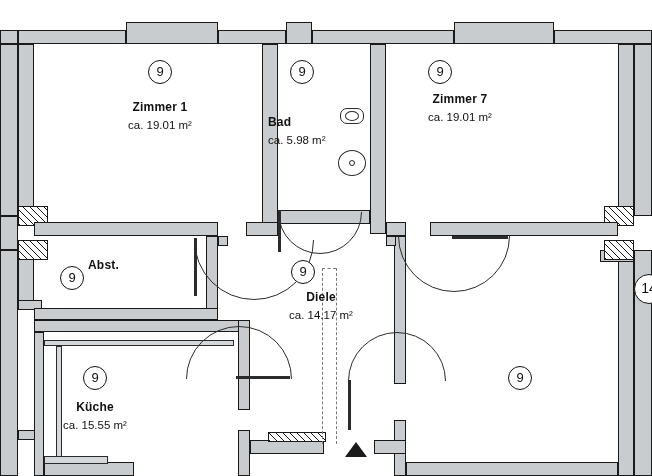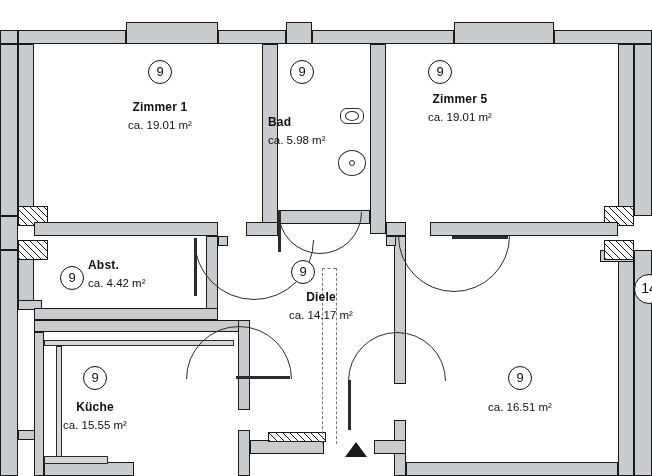--- a/index.html
+++ b/index.html
@@ -222,42 +222,40 @@
   </div>
 
   <div class="badge" style="left:290px; top:60px;">9</div>
   <div class="room-label" style="left:268px; top:113px; width:70px; text-align:left;">
     <div class="room-name">Bad</div>
     <div class="room-area">ca. 5.98 m²</div>
   </div>
 
   <div class="badge" style="left:428px; top:60px;">9</div>
   <div class="room-label" style="left:390px; top:90px; width:140px;">
-    <div class="room-name">Zimmer 5</div>
+    <div class="room-name">Zimmer 7</div>
     <div class="room-area">ca. 19.01 m²</div>
   </div>
 
   <div class="badge" style="left:60px; top:266px;">9</div>
   <div class="room-label" style="left:88px; top:256px; width:96px; text-align:left;">
     <div class="room-name">Abst.</div>
-    <div class="room-area">ca. 4.42 m²</div>
   </div>
 
   <div class="badge" style="left:291px; top:260px;">9</div>
   <div class="room-label" style="left:271px; top:288px; width:100px;">
     <div class="room-name">Diele</div>
     <div class="room-area">ca. 14.17 m²</div>
   </div>
 
   <div class="badge" style="left:83px; top:366px;">9</div>
   <div class="room-label" style="left:45px; top:398px; width:100px;">
     <div class="room-name">Küche</div>
     <div class="room-area">ca. 15.55 m²</div>
   </div>
 
   <div class="badge" style="left:508px; top:366px;">9</div>
   <div class="room-label" style="left:460px; top:398px; width:120px;">
-    <div class="room-area">ca. 16.51 m²</div>
   </div>
 
   <div class="badge wide" style="left:634px; top:274px;">14</div>
 
 </div>
 
 </body></html>

